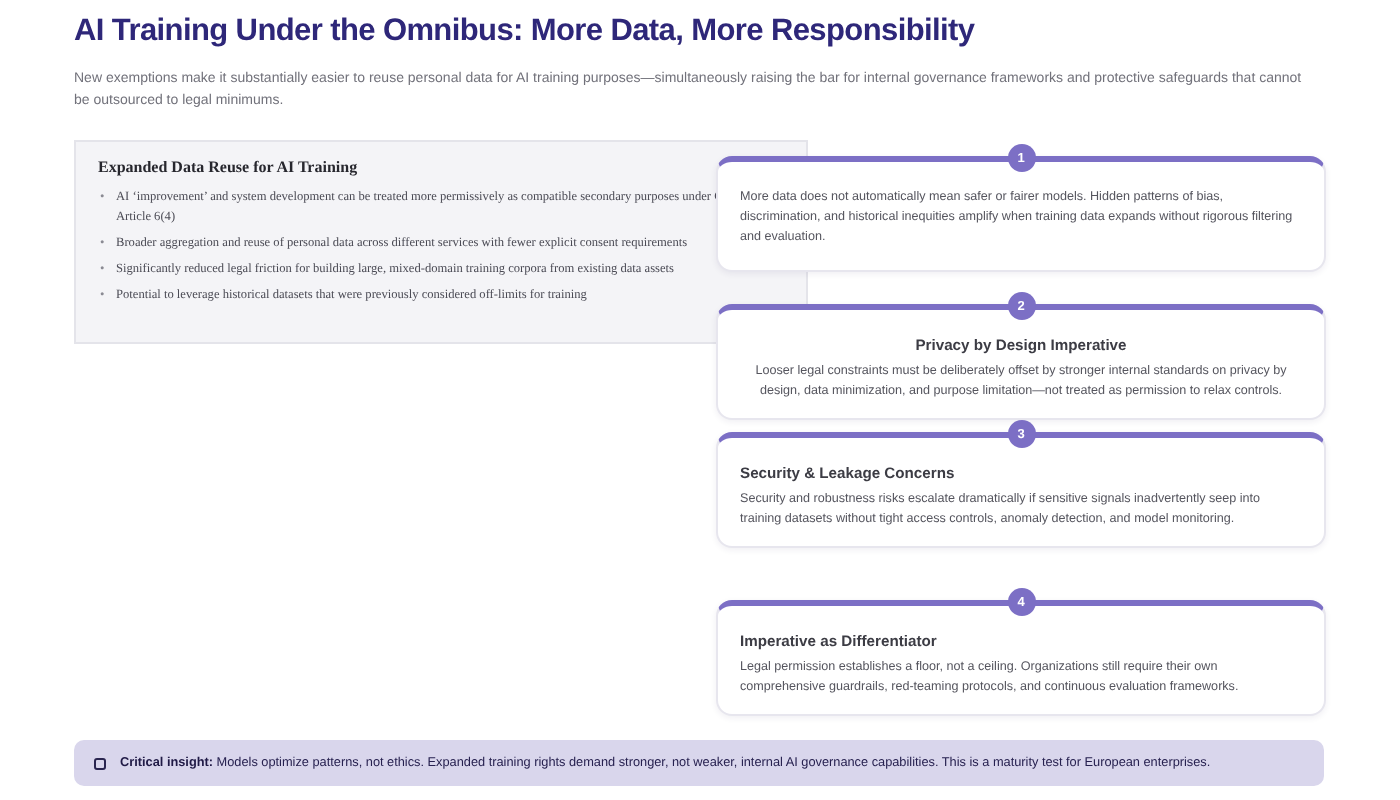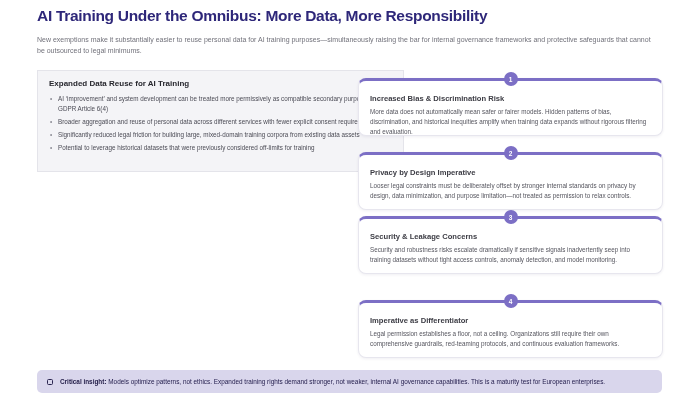--- a/index.html
+++ b/index.html
@@ -9,34 +9,34 @@
 
   .title { position:absolute; left:37px; top:7px; width:620px;
            font-size:15.5px; font-weight:bold; letter-spacing:-0.3px;
            color:#2e2779; }
   .subtitle { position:absolute; left:37px; top:34px; width:618px;
               font-size:7px; line-height:11px; color:#71717a; }
 
   
   .panel { position:absolute; left:37px; top:70px; width:367px; height:102px;
            background:#f4f4f7; border:1px solid #e4e4ea; border-radius:0;
-           padding:8px 11px; }
+           padding:8px 11px;font-family:Liberation Serif, serif; }
   .panel h2 { font-size:8px; font-weight:bold; color:#27272e; margin-bottom:6px; }
   .panel ul { list-style:none; }
   .panel li { position:relative; padding-left:9px; font-size:6.3px;
               line-height:10px; color:#4b4b55; margin-bottom:3px; }
   .panel li .dot { position:absolute; left:1px; top:0; color:#8a8a93; }
 
   
   .card { position:absolute; left:358px; width:305px; height:58px;
           background:#ffffff; border:1px solid #e7e6ee;
           border-top:3px solid #7c6fc5; border-radius:8px;
           box-shadow:0 1px 3px rgba(40,35,90,0.07);
           padding:13px 11px 6px 11px; }
-  .card-1 { top:78px; } .card-2 { top:152px; } .card-3 { top:216px; } .card-4 { top:300px; }
+  .card-1 { top:78px; } .card-2 { top:152px;text-align:center; } .card-3 { top:216px; } .card-4 { top:300px; }
   .badge { position:absolute; top:-9px; left:50%; transform:translateX(-50%);
            width:14px; height:14px; border-radius:50%; background:#7c6fc5;
            color:#ffffff; font-size:6.5px; font-weight:bold;
            display:flex; align-items:center; justify-content:center; }
   .card h3 { font-size:7.6px; font-weight:bold; color:#3c3c44; margin-bottom:4px; }
   .card p  { font-size:6.3px; line-height:10px; color:#55555e; }
 
   
   .callout { position:absolute; left:37px; top:370px; width:625px; height:23px;
              background:#d9d6ec; border-radius:5px;
@@ -71,21 +71,20 @@
       </li>
       <li>
         <span class="dot">•</span>
         <span>Potential to leverage historical datasets that were previously considered off-limits for training</span>
       </li>
     </ul>
   </section>
 
   <section class="card card-1">
     <span class="badge">1</span>
-    <h3>Increased Bias &amp; Discrimination Risk</h3>
     <p>More data does not automatically mean safer or fairer models. Hidden patterns of bias, discrimination, and historical inequities amplify when training data expands without rigorous filtering and evaluation.</p>
   </section>
 
   <section class="card card-2">
     <span class="badge">2</span>
     <h3>Privacy by Design Imperative</h3>
     <p>Looser legal constraints must be deliberately offset by stronger internal standards on privacy by design, data minimization, and purpose limitation—not treated as permission to relax controls.</p>
   </section>
 
   <section class="card card-3">

